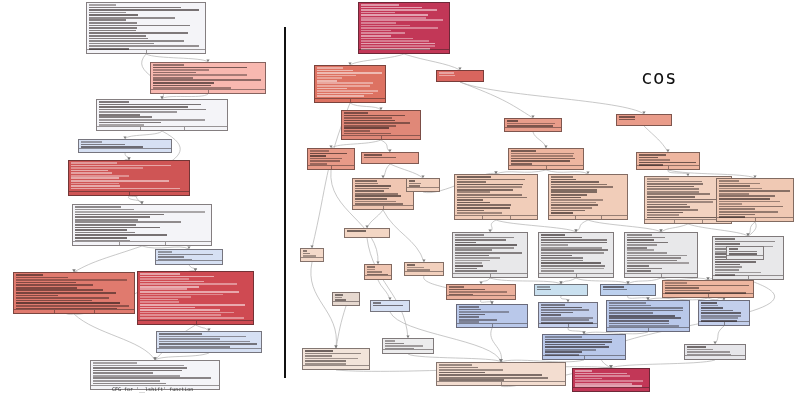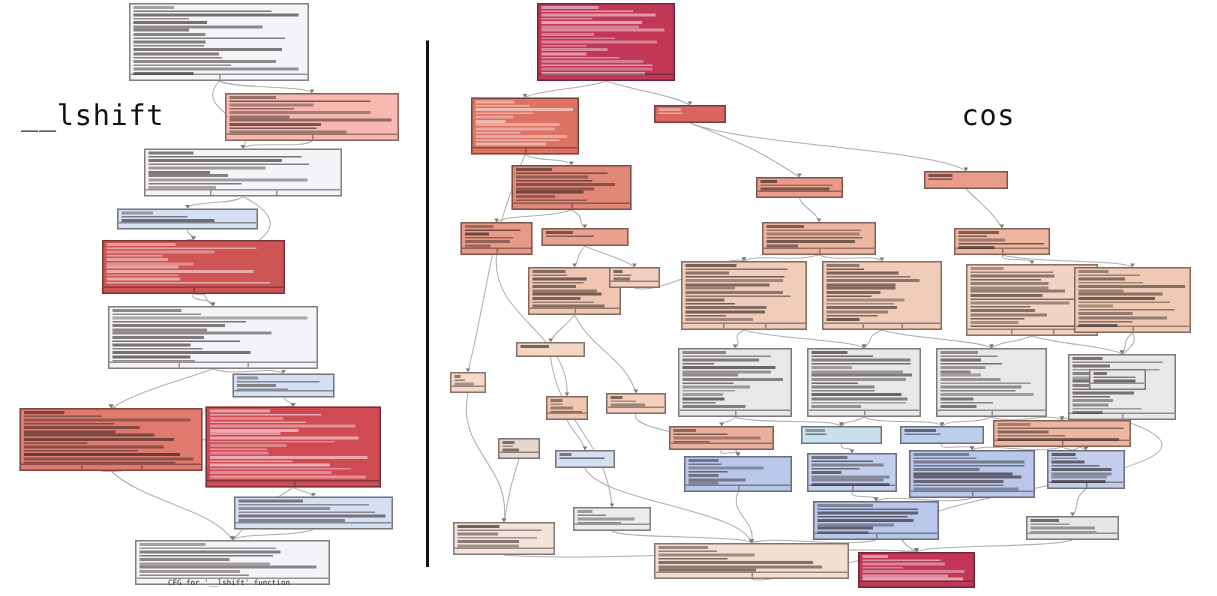--- a/index.html
+++ b/index.html
@@ -870,16 +870,15 @@
           <span class="nl" style="height: 1.7px; margin-bottom: 0.9px; width: 78.2%; background: rgba(30, 20, 20, 0.62); opacity: 0.63;"></span>
           <div class="sep"></div>
         </div>
         <div class="node" style="left: 330px; top: 114px; width: 56px; height: 12px; background: rgb(233, 156, 138);">
           <span class="nl hdr" style="height: 1.7px; margin-bottom: 0.9px; width: 31.8%; background: rgba(30, 20, 20, 0.62); opacity: 0.88;"></span>
           <span class="nl" style="height: 1.7px; margin-bottom: 0.9px; width: 32.2%; background: rgba(30, 20, 20, 0.62); opacity: 0.83;"></span>
         </div>
       </div>
   </div>
 
-  <div class="panel-label" id="label-left">__lshift</div>
   <div class="panel-label" id="label-right">cos</div>
 
 </div>
 
 </body></html>

